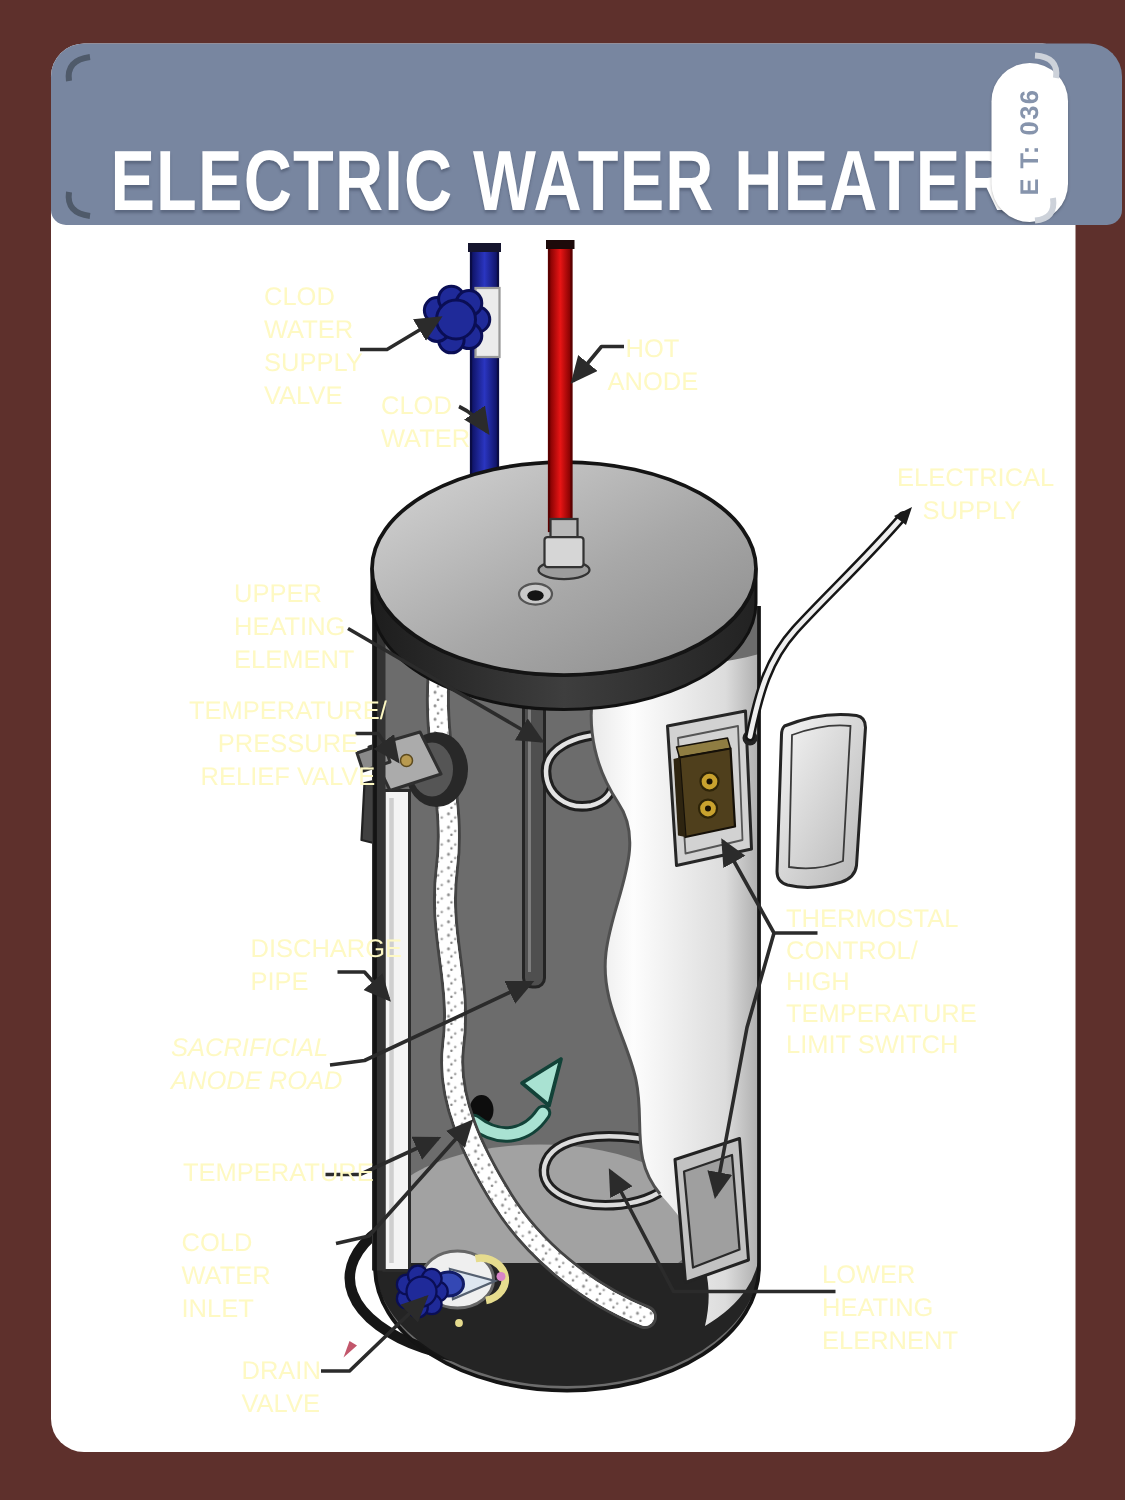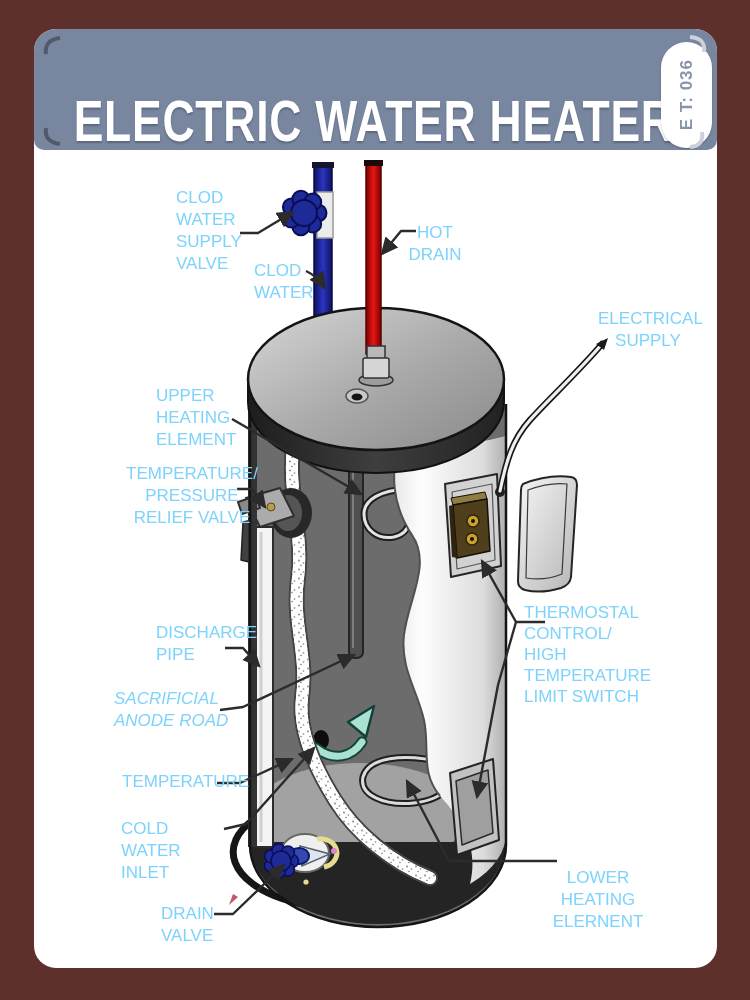--- a/index.html
+++ b/index.html
@@ -7,21 +7,21 @@
     width:750px;height:1000px;position:relative;overflow:hidden;
     background:#5e302c;
     font-family:"Liberation Sans", sans-serif;
   }
   .card{
     position:absolute;left:34px;top:29px;width:683px;height:939px;
     background:#ffffff;border-radius:22px;
   }
   .header{
     position:absolute;left:34px;top:29px;width:683px;height:121px;
-    background:#7886a0;border-radius:22px 22px 10px 10px;
+    background:#7886a0;border-radius:22px 22px 10px 10px;padding-left:31px;
   }
   .title-wrap{
     position:absolute;left:40px;top:57px;width:600px;height:70px;
     display:flex;align-items:center;justify-content:center;
   }
   .title{
     color:#ffffff;font-weight:bold;font-size:57px;letter-spacing:1px;
     transform:scaleX(0.78);transform-origin:50% 50%;white-space:nowrap;
     text-shadow:0 2px 2px rgba(40,50,70,.35);
   }
@@ -30,36 +30,36 @@
     background:#ffffff;border-radius:26px;
     display:flex;align-items:center;justify-content:center;
     box-shadow:0 1px 2px rgba(0,0,0,.25);
   }
   .badge span{
     writing-mode:vertical-rl;transform:rotate(180deg);
     color:#8694ac;font-weight:bold;font-size:17px;letter-spacing:1px;
   }
   svg.diagram{position:absolute;left:0;top:0;width:750px;height:1000px;}
   .lbl{
-    position:absolute;color:#7dd3fc;font-size:17px;line-height:22px;
+    position:absolute;color:#fef9c3;font-size:17px;line-height:22px;
     white-space:pre-line;z-index:5;
   }
   .l-supply{left:176px;top:187px;}
   .l-cold{left:254px;top:260px;}
   .l-hot{left:405px;top:222px;width:60px;text-align:center;}
   .l-elec{left:598px;top:308px;width:100px;text-align:center;}
   .l-upper{left:156px;top:385px;}
   .l-temp{left:126px;top:463px;text-align:center;}
-  .l-disch{left:156px;top:622px;}
+  .l-disch{left:167px;top:622px;}
   .l-anode{left:114px;top:688px;font-style:italic;}
   .l-insul{left:122px;top:771px;}
   .l-inlet{left:121px;top:818px;width:102px;text-align:left;}
   .l-drain{left:161px;top:903px;}
   .l-thermo{left:524px;top:602px;width:152px;text-align:left;line-height:21px;}
-  .l-lower{left:548px;top:839px;width:100px;text-align:center;margin-top:28px;}
+  .l-lower{left:548px;top:839px;width:100px;text-align:left;}
 </style>
 </head>
 <body>
 
 <div class="card"></div>
 
 <div class="header">
   <div class="title-wrap">
     <div class="title">ELECTRIC WATER HEATER</div>
   </div>
@@ -274,21 +274,21 @@
   </g>
 </svg>
 
 <div class="lbl l-supply">CLOD
 WATER
 SUPPLY
 VALVE</div>
 <div class="lbl l-cold">CLOD
 WATER</div>
 <div class="lbl l-hot">HOT
-DRAIN</div>
+ANODE</div>
 <div class="lbl l-elec">ELECTRICAL
 SUPPLY</div>
 <div class="lbl l-upper">UPPER
 HEATING
 ELEMENT</div>
 <div class="lbl l-temp">TEMPERATURE/
 PRESSURE
 RELIEF VALVE</div>
 <div class="lbl l-disch">DISCHARGE
 PIPE</div>

